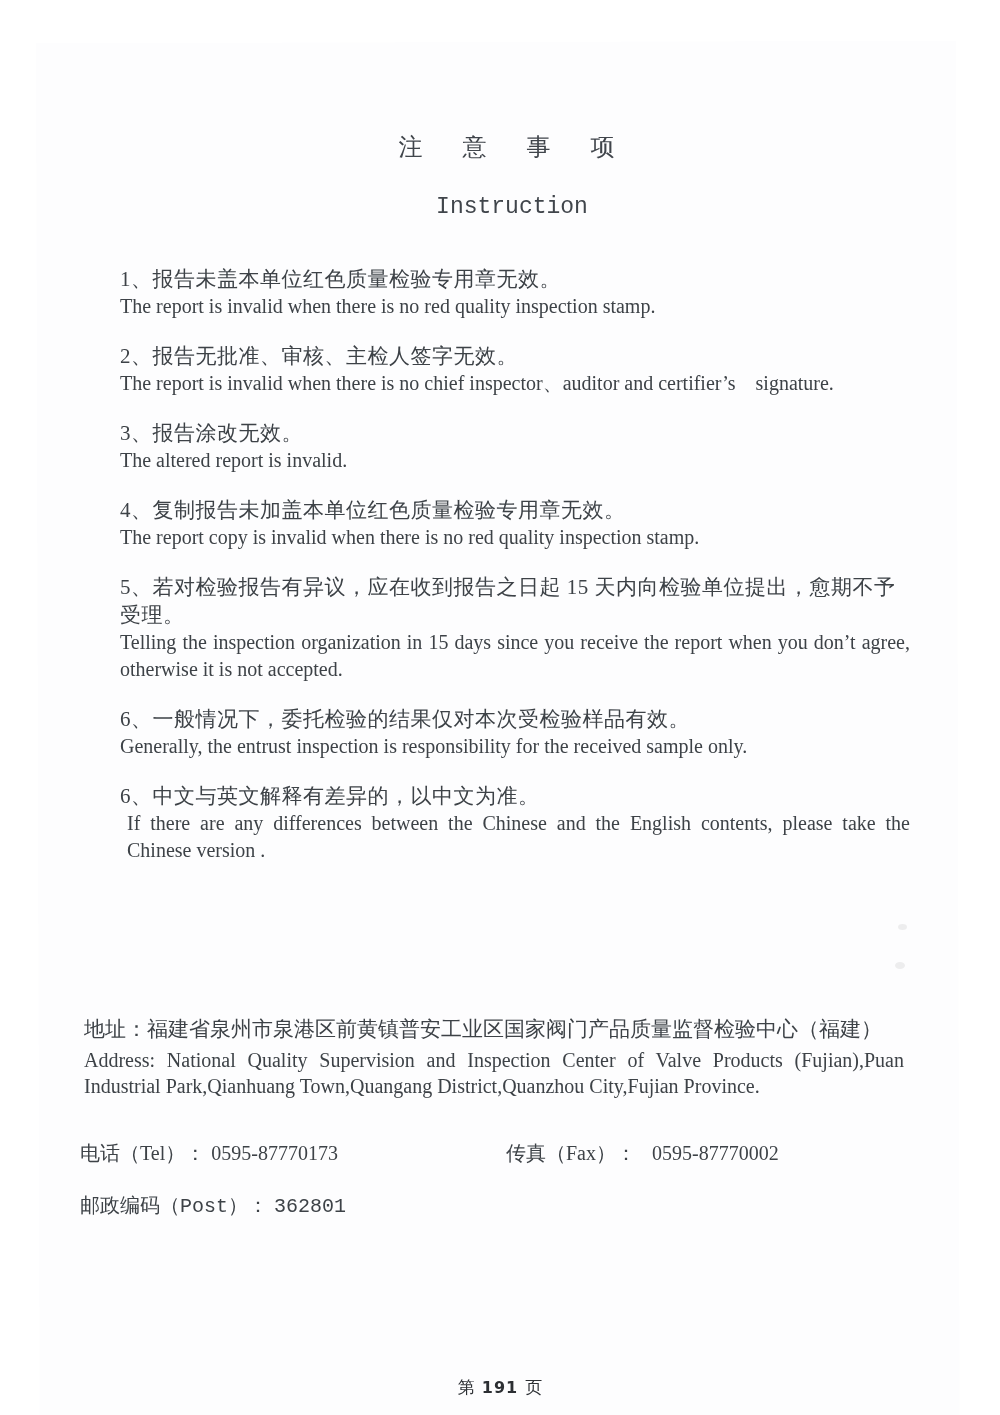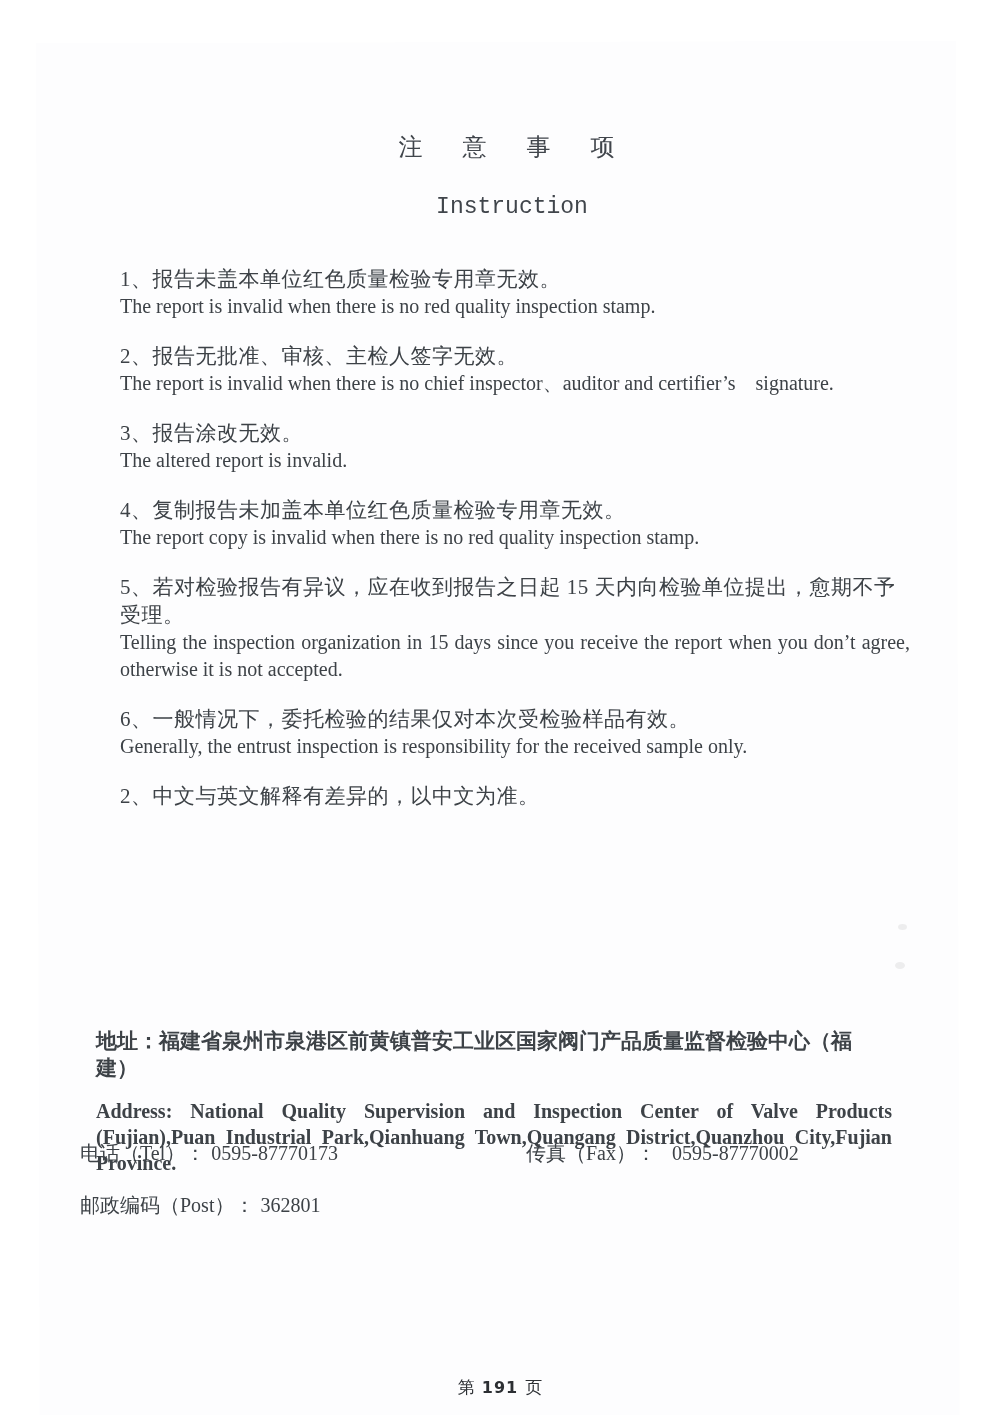--- a/index.html
+++ b/index.html
@@ -69,40 +69,40 @@
     line-height: 27px;
     text-align: justify;
   }
   .indent-sm { padding-left: 7px; }
   .address-block {
     position: absolute;
     top: 1012px;
     left: 80px;
     width: 828px;
   }
-  .address-block p { margin: 16px; font-weight: bold; }
+  .address-block p { margin: 4px; }
   .address-cn {
     font-size: 21px;
     line-height: 27px;
   }
   .address-en {
     font-size: 20px;
     line-height: 26px;
     text-align: justify;
   }
   .contact-line {
     position: absolute;
     font-size: 20px;
     white-space: nowrap;
   }
   .contact-line .value { margin-left: 6px; }
   .pos-tel   { left: 80px;  top: 1140px; }
-  .pos-fax   { left: 526px; top: 1140px; }
+  .pos-fax   { left: 506px; top: 1140px; }
   .pos-fax .value { margin-left: 16px; }
-  .pos-post  { left: 80px;  top: 1192px; }
+  .pos-post  { left: 80px;  top: 1192px; font-family: Liberation Mono, monospace; }
   .pos-email { left: 530px; top: 1192px; }
   .footer {
     position: absolute;
     top: 1376px;
     left: 0;
     width: 1000px;
     text-align: center;
     font-size: 17px;
     color: #2c2f33;
   }
@@ -157,21 +157,22 @@
       <p class="cn-line">5、若对检验报告有异议，应在收到报告之日起 15 天内向检验单位提出，愈期不予受理。</p>
       <p class="en-line">Telling the inspection organization in 15 days since you receive the report when you don’t agree, otherwise it is not accepted.</p>
     </div>
 
     <div class="item">
       <p class="cn-line">6、一般情况下，委托检验的结果仅对本次受检验样品有效。</p>
       <p class="en-line">Generally, the entrust inspection is responsibility for the received sample only.</p>
     </div>
 
     <div class="item">
-      <p class="cn-line">2、中文与英文解释有差异的，以中文为准。</p>
+      <p class="cn-line">6、中文与英文解释有差异的，以中文为准。</p>
+      <p class="en-line indent-sm">If there are any differences between the Chinese and the English contents, please take the Chinese version .</p>
     </div>
 
   </div>
 
   <div class="address-block">
     <p class="address-cn">地址：福建省泉州市泉港区前黄镇普安工业区国家阀门产品质量监督检验中心（福建）</p>
     <p class="address-en">Address: National Quality Supervision and Inspection Center of Valve Products (Fujian),Puan Industrial Park,Qianhuang Town,Quangang District,Quanzhou City,Fujian Province.</p>
   </div>
 
   <div class="contact-line pos-tel">

